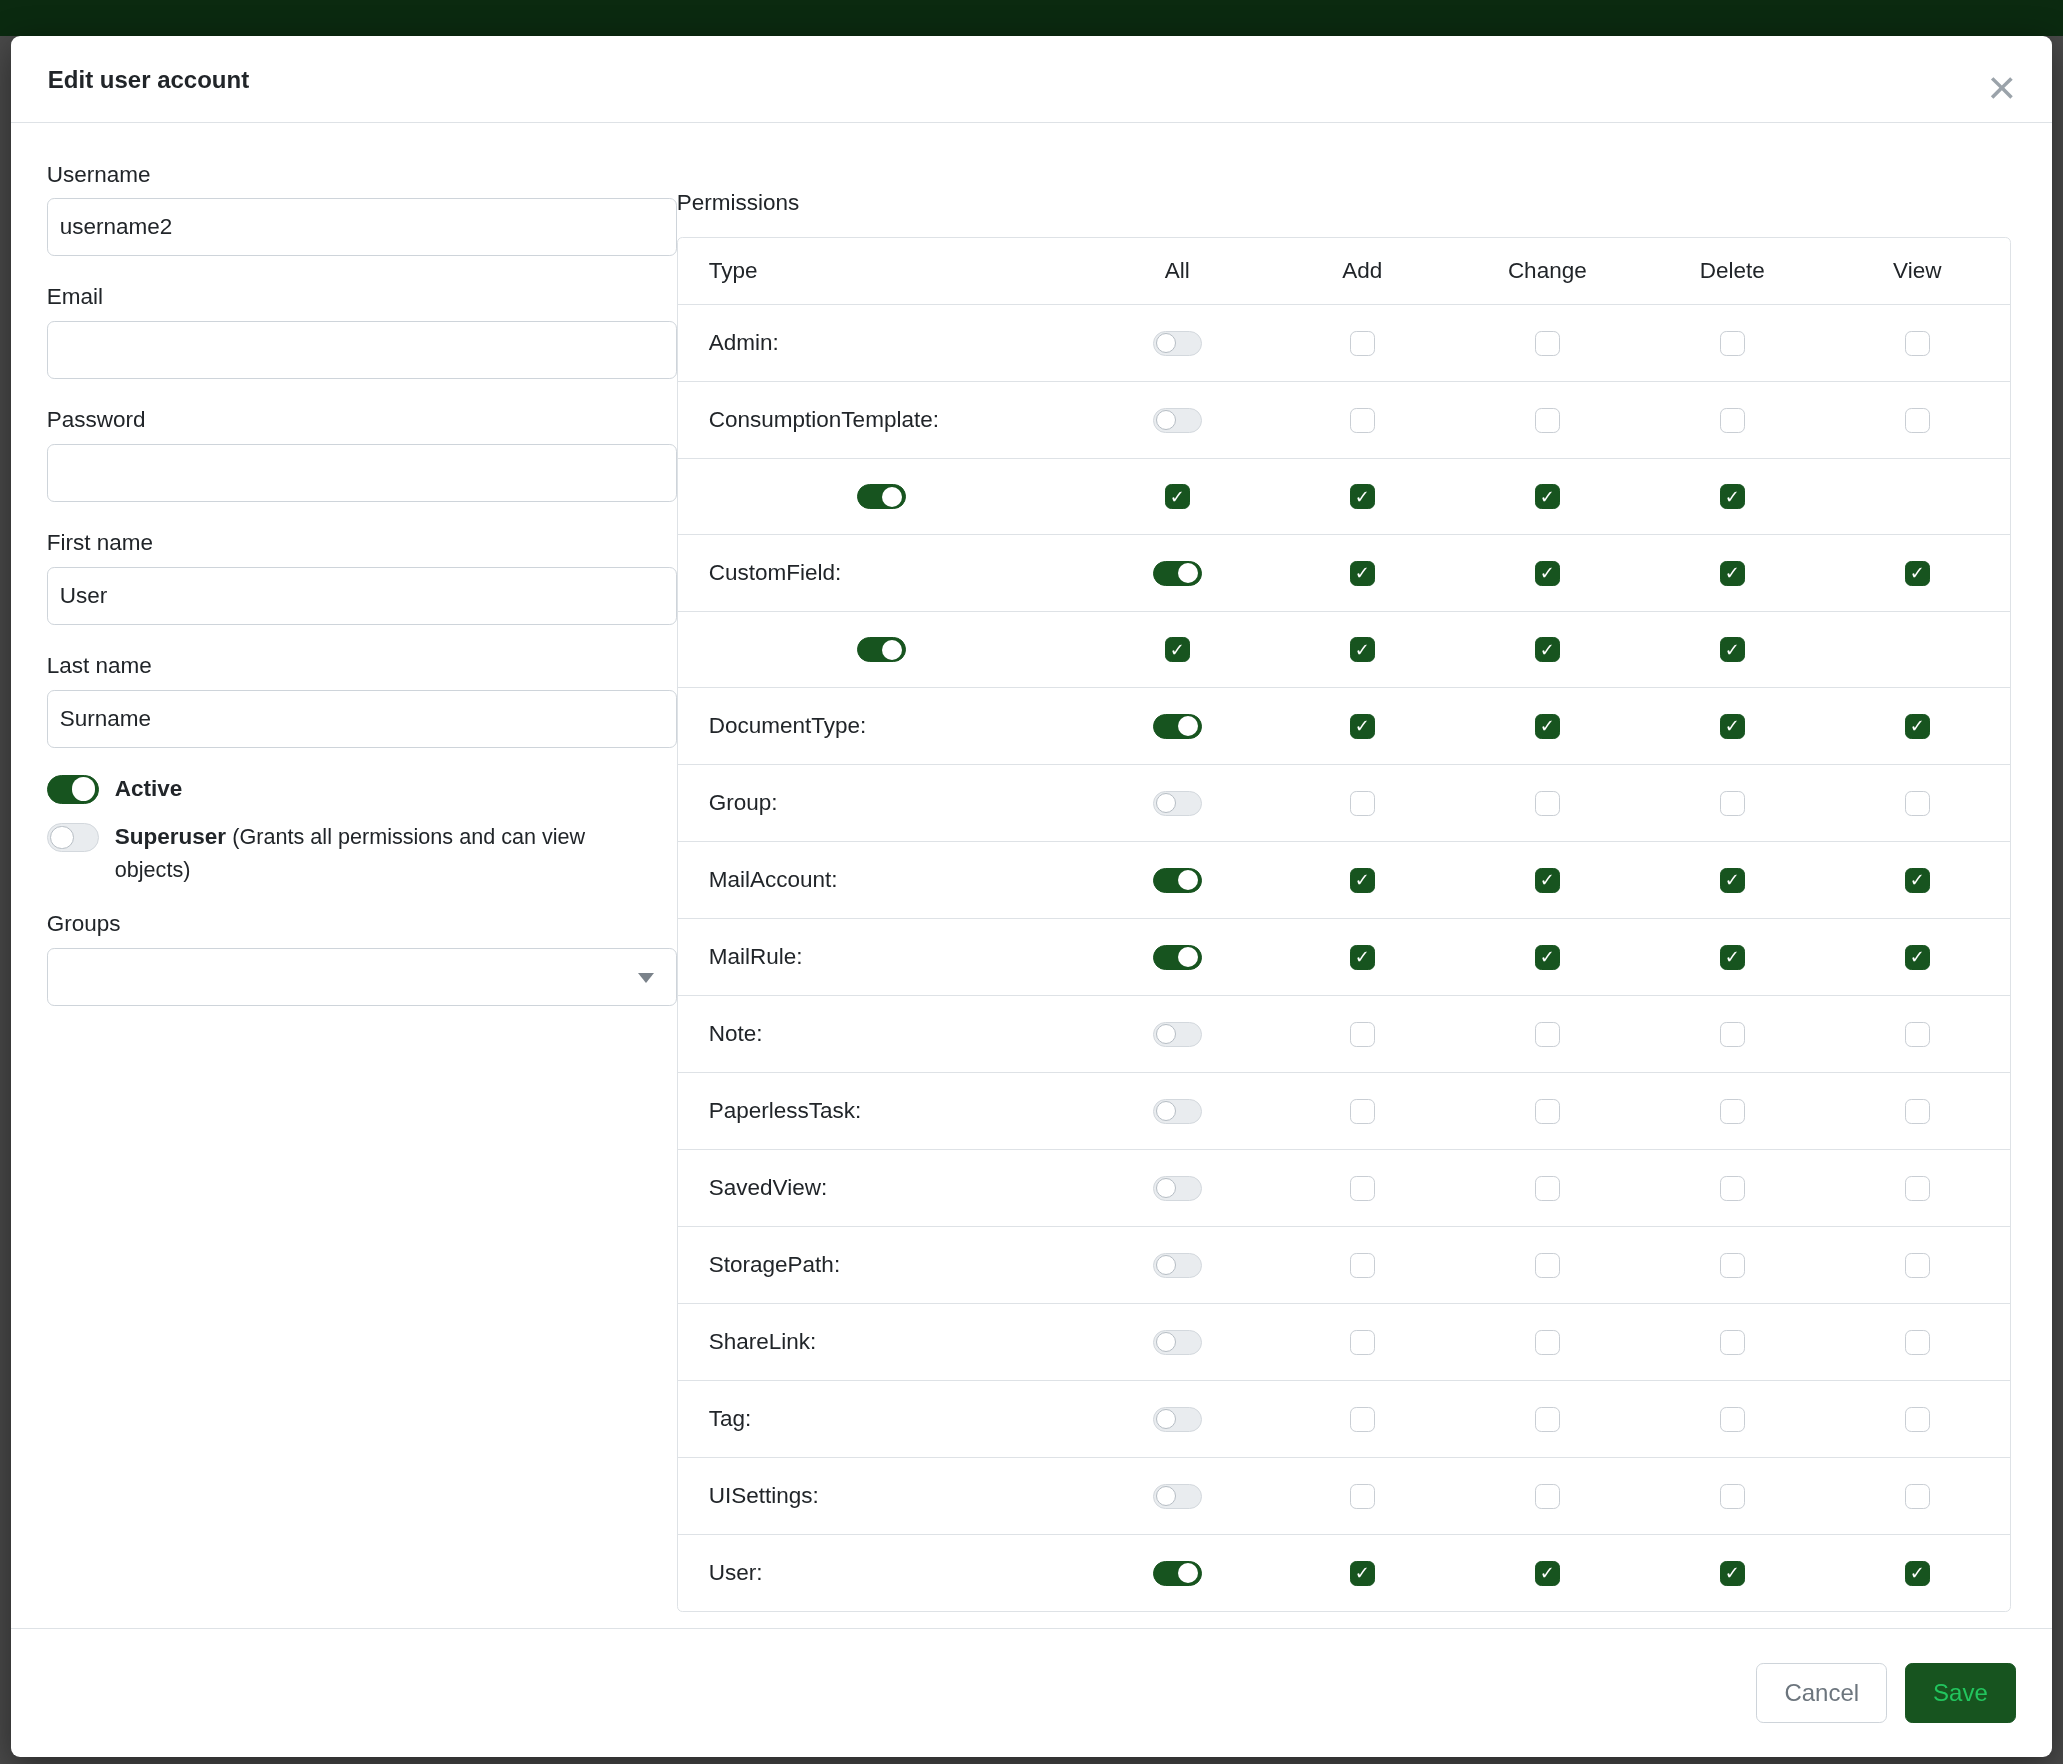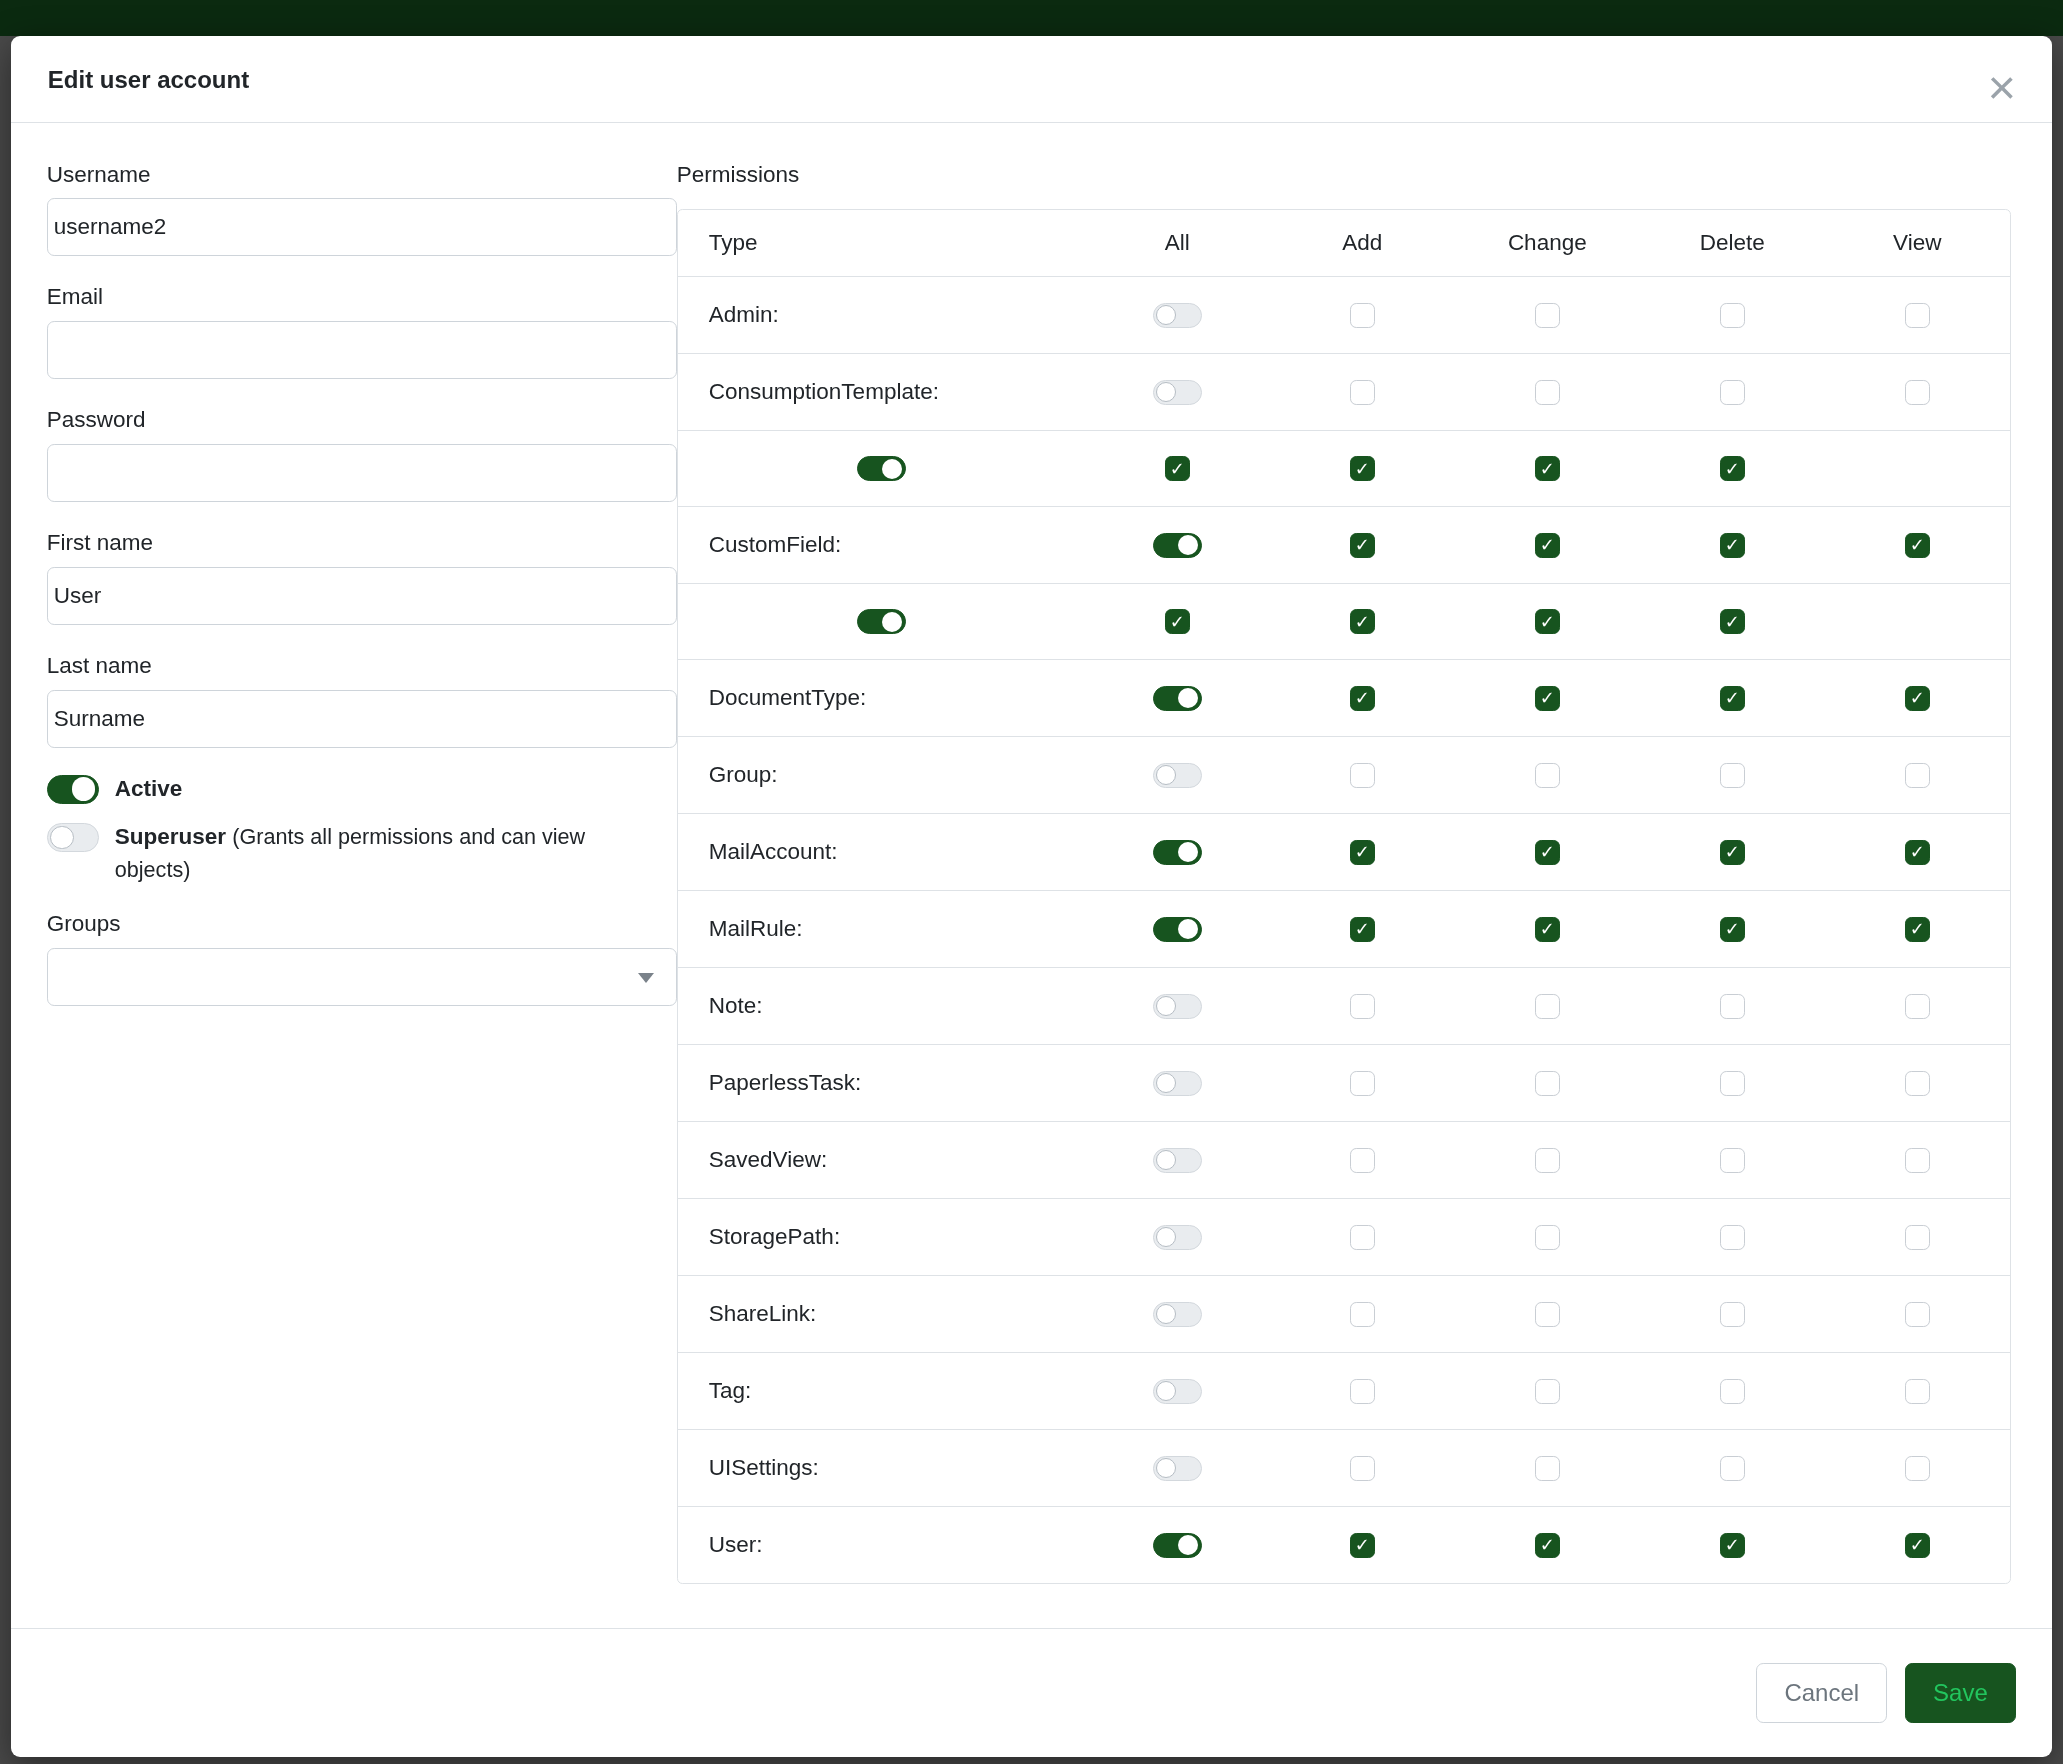--- a/index.html
+++ b/index.html
@@ -17,25 +17,25 @@
   .modal{position:absolute;left:10.8px;top:36px;width:2041px;height:1721px;background:#fff;
     border-radius:9px;box-shadow:0 9px 36px rgba(0,0,0,.45);display:flex;flex-direction:column;}
   
   .modal-header{position:relative;padding:29px 40px 27px 36px;border-bottom:0.9px solid var(--border-table);flex:none;}
   .modal-title{margin:1px;font-size:24px;font-weight:700;line-height:1.15;color:var(--text);}
   .close-btn{position:absolute;top:23.4px;right:32px;border:none;background:transparent;
     font-size:49px;line-height:1;color:#9ba3aa;cursor:pointer;padding:3.6px;font-family:inherit;}
   
   .modal-body{flex:1;display:flex;padding:38px 41px 0 36px;overflow:hidden;}
   .left-col{width:630px;flex:none;}
-  .right-col{flex:1;min-width:0;}
+  .right-col{flex:1;min-width:0;margin-top:28px;}
   
   .field-label{font-size:22.5px;margin-bottom:10.8px;line-height:1.2;}
   .text-input{display:block;width:100%;height:58px;border:0.9px solid var(--border-input);
-    border-radius:7.2px;padding:0 6px;font-size:22.5px;color:var(--text);outline:none;
+    border-radius:7.2px;padding:0 12px;font-size:22.5px;color:var(--text);outline:none;
     font-family:inherit;background:#fff;}
   .field{margin-bottom:27px;}
   
   .toggle{display:inline-block;position:relative;background:#e9ecef;border:0.9px solid #d3d8dd;
     cursor:pointer;flex:none;}
   .toggle .knob{position:absolute;top:1.8px;left:2.7px;background:#fff;border:0.9px solid #b6bdc4;border-radius:50%;}
   .toggle.on{background:var(--accent);border-color:var(--accent);}
   .toggle.on .knob{left:auto;right:2.7px;border:none;}
   .toggle-lg{width:52px;height:29px;border-radius:14.4px;}
   .toggle-lg .knob{width:23.4px;height:23.4px;}

